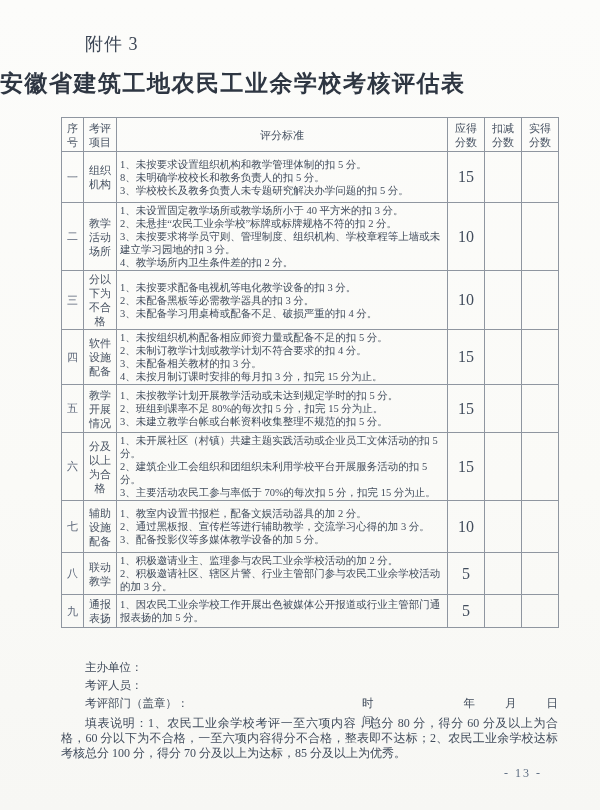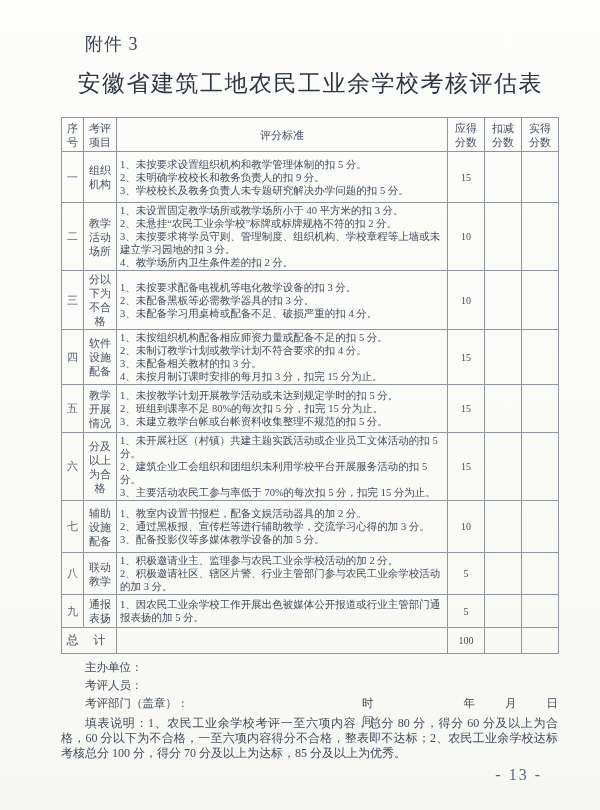--- a/index.html
+++ b/index.html
@@ -14,22 +14,22 @@
     background:linear-gradient(180deg,#fcfcfa 0%,#fafaf7 60%,#f7f7f4 100%);
     overflow:hidden;
     color:#434e5e;
   }
   .attachment{
     position:absolute;left:85px;top:32px;
     font-size:18px;letter-spacing:1px;color:#3d4756;
   }
   .title{
     position:absolute;left:0;top:68px;width:543px;
-    margin:0;text-align:right;
-    font-size:23px;font-weight:normal;letter-spacing:1.5px;
+    margin:0;text-align:left;
+    font-size:23px;font-weight:bold;letter-spacing:1.5px;
     color:#2e3642;
   }
   .eval-table{
     position:absolute;left:61px;top:117px;
     width:497px;
     border-collapse:collapse;
     table-layout:fixed;
     padding-left:41px;
   }
   .eval-table th,.eval-table td{
@@ -52,21 +52,21 @@
     word-break:break-all;color:#475262;
   }
   td.criteria{
     font-size:10.5px;line-height:13px;
     white-space:pre-line;
     word-break:break-all;
     text-align:left;
     color:#414c5c;
   }
   td.score{
-    font-size:10px;text-align:center;color:#414c5c;
+    font-size:16px;text-align:center;color:#414c5c;
   }
   td.total-label{
     font-size:12px;text-align:center;letter-spacing:6px;color:#475262;
   }
   .footer{
     position:absolute;left:61px;top:658px;width:497px;
     font-size:11.5px;line-height:18px;color:#414c5c;
   }
   .f-row{display:flex;margin-left:24px;}
   .f-left{width:288px;}
@@ -74,21 +74,21 @@
   .date-unit{margin-left:30px;}
   .date-unit.first{margin-left:52px;}
   .notes{
     position:absolute;left:61px;top:716px;width:497px;
     font-size:12px;line-height:15px;
     text-align:justify;text-indent:2em;
     color:#414c5c;
   }
   .page-number{
     position:absolute;right:58px;top:766px;
-    font-size:16px;letter-spacing:2px;color:#5b6activ880;
+    font-size:12px;letter-spacing:2px;color:#5b6activ880;
     color:#5b6b80;
   }
 </style>
 </head>
 <body>
 
 <div class="page">
 
   <div class="attachment">附件 3</div>
 
@@ -111,21 +111,21 @@
         <th>应得分数</th>
         <th>扣减分数</th>
         <th>实得分数</th>
       </tr>
     </thead>
     <tbody>
       <tr style="height:51px">
         <td class="idx">一</td>
         <td class="item">组织机构</td>
         <td class="criteria">1、未按要求设置组织机构和教学管理体制的扣 5 分。
-2、未明确学校校长和教务负责人的扣 9 分。
+8、未明确学校校长和教务负责人的扣 5 分。
 3、学校校长及教务负责人未专题研究解决办学问题的扣 5 分。</td>
         <td class="score">15</td>
         <td class="score"></td>
         <td class="score"></td>
       </tr>
       <tr style="height:64px">
         <td class="idx">二</td>
         <td class="item">教学活动场所</td>
         <td class="criteria">1、未设置固定教学场所或教学场所小于 40 平方米的扣 3 分。
 2、未悬挂“农民工业余学校”标牌或标牌规格不符的扣 2 分。
@@ -193,27 +193,20 @@
 2、积极邀请社区、辖区片警、行业主管部门参与农民工业余学校活动的加 3 分。</td>
         <td class="score">5</td>
         <td class="score"></td>
         <td class="score"></td>
       </tr>
       <tr style="height:33px">
         <td class="idx">九</td>
         <td class="item">通报表扬</td>
         <td class="criteria">1、因农民工业余学校工作开展出色被媒体公开报道或行业主管部门通报表扬的加 5 分。</td>
         <td class="score">5</td>
-        <td class="score"></td>
-        <td class="score"></td>
-      </tr>
-      <tr style="height:26px">
-        <td class="total-label" colspan="2">总 计</td>
-        <td class="criteria"></td>
-        <td class="score">100</td>
         <td class="score"></td>
         <td class="score"></td>
       </tr>
     </tbody>
   </table>
 
   <div class="footer">
     <div class="f-row">
       <span>主办单位：</span>
     </div>

